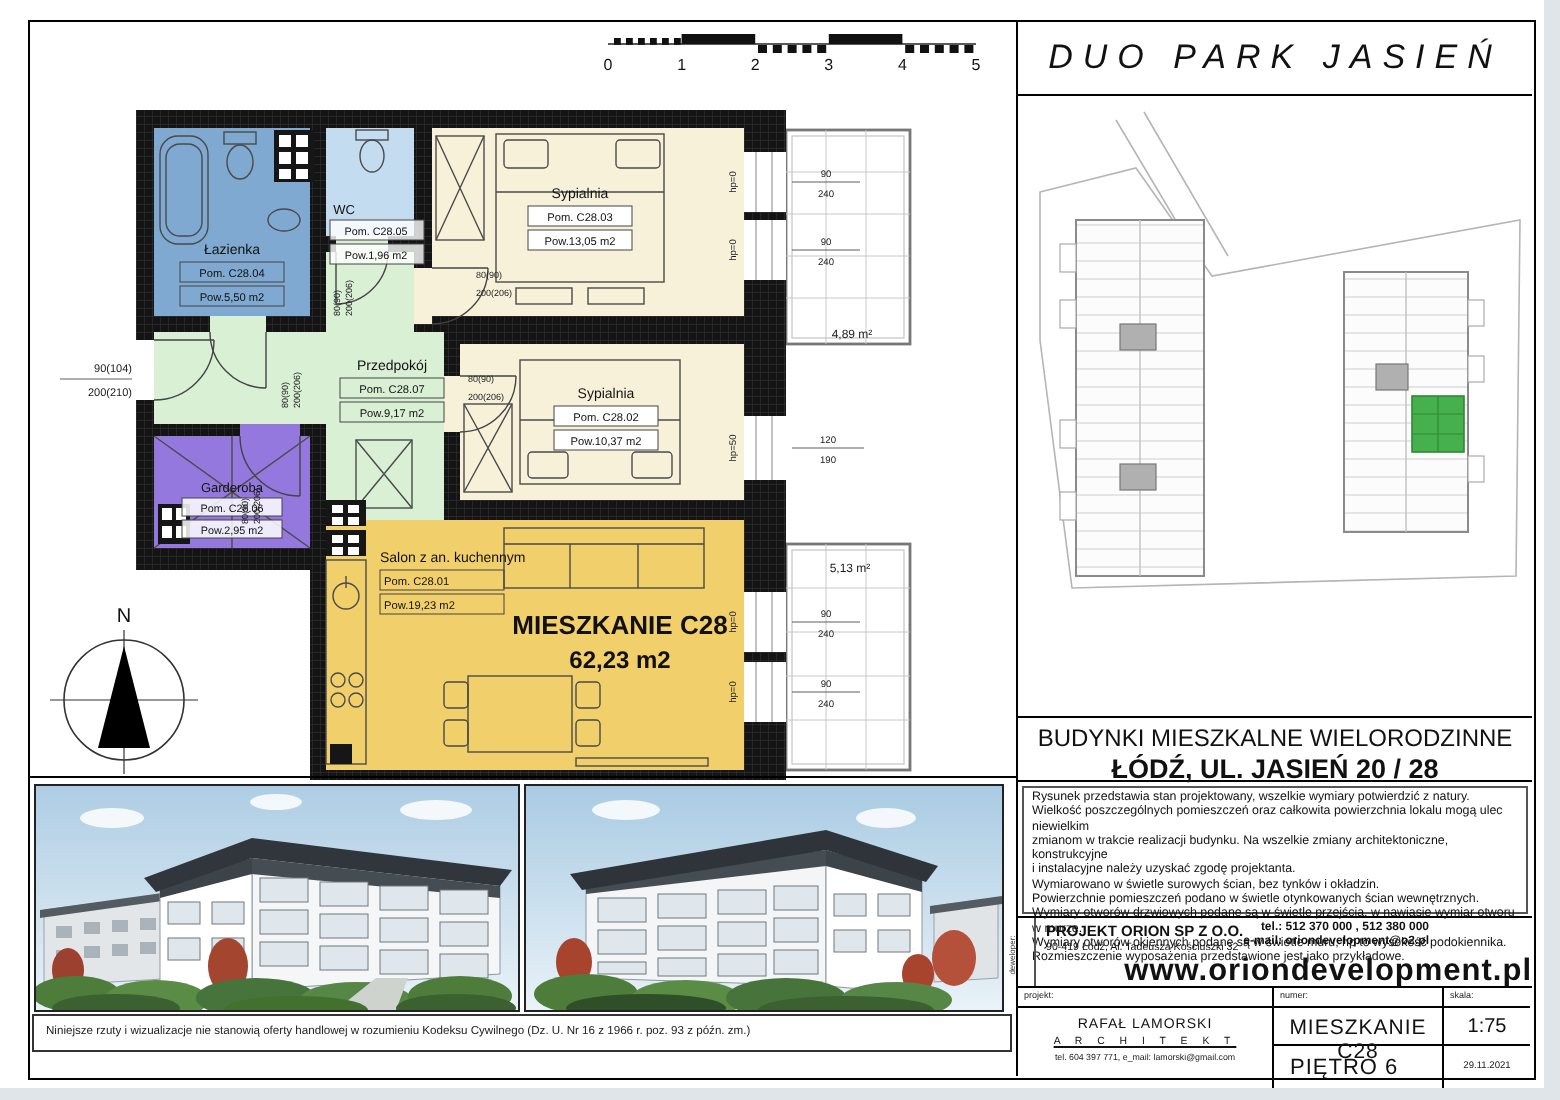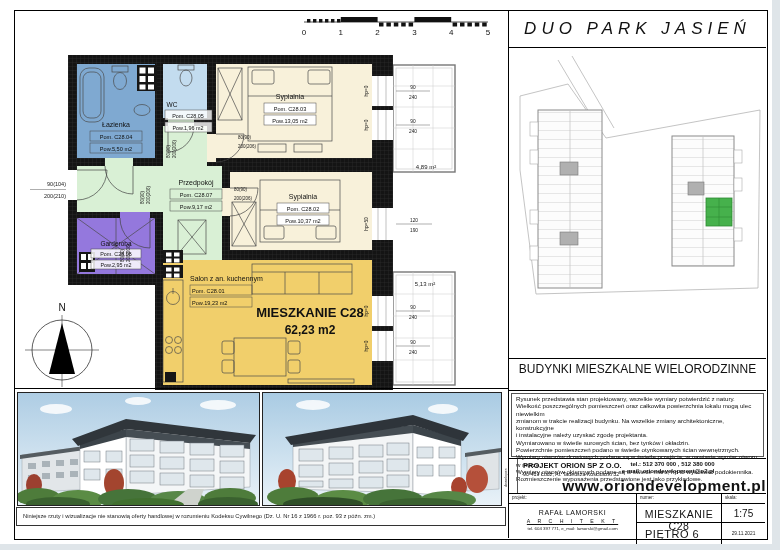--- a/index.html
+++ b/index.html
@@ -506,20 +506,21 @@
           <g>
             <rect x="196" y="148" width="26" height="28" fill="#46b14c" stroke="#2e8a34" stroke-width="0.8"></rect>
             <path d="M209,148V176 M196,157H222 M196,167H222" stroke="#2e8a34" stroke-width="0.6"></path>
           </g>
         </g>
       </svg>
     </div>
 
     <div class="rp-addr">
       <div class="l1">BUDYNKI MIESZKALNE WIELORODZINNE</div>
+      <div class="l2">ŁÓDŹ, UL. JASIEŃ 20 / 28</div>
     </div>
 
     <div class="rp-notes">
       <div class="rp-notes-inner">
         <div>Rysunek przedstawia stan projektowany, wszelkie wymiary potwierdzić z natury.</div>
         <div>Wielkość poszczególnych pomieszczeń oraz całkowita powierzchnia lokalu mogą ulec niewielkim</div>
         <div>zmianom w trakcie realizacji budynku. Na wszelkie zmiany architektoniczne, konstrukcyjne</div>
         <div>i instalacyjne należy uzyskać zgodę projektanta.</div>
         <div>Wymiarowano w świetle surowych ścian, bez tynków i okładzin.</div>
         <div>Powierzchnie pomieszczeń podano w świetle otynkowanych ścian wewnętrznych.</div>

